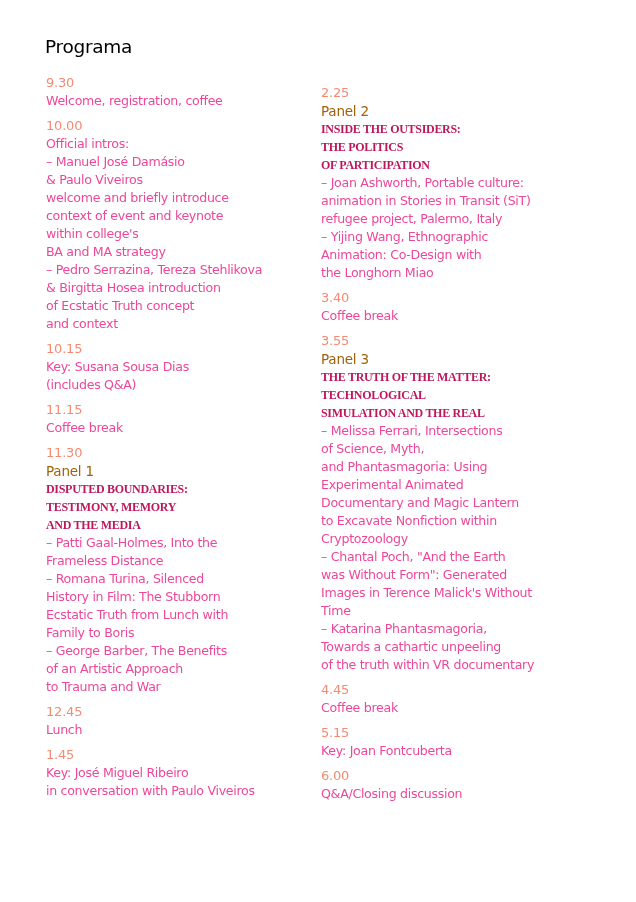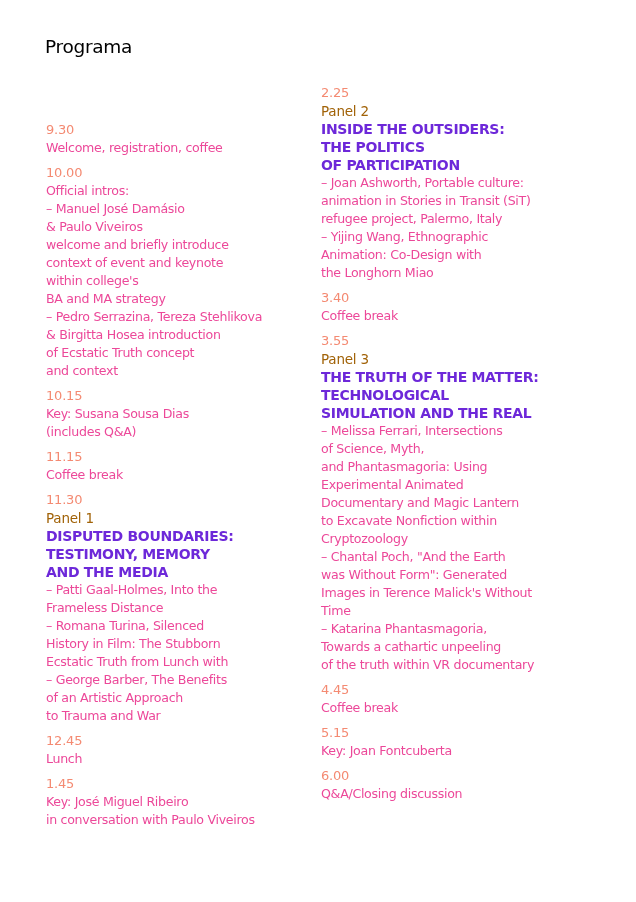--- a/index.html
+++ b/index.html
@@ -7,34 +7,35 @@
     width: 636px; height: 902px; position: relative; overflow: hidden;
     font-family: "DejaVu Sans", "Liberation Sans", sans-serif;
     color: #231f20;
   }
   .page-title {
     position: absolute; left: 45px; top: 36px;
     font-size: 18.5px; color: #000000; font-weight: normal;
     letter-spacing: -0.3px;
   }
   .col { position: absolute; top: 74px; }
-  .col-left { left: 46px; width: 260px; margin-top: 47px; }
+  .col-left { left: 46px; width: 260px; }
   .col-right { left: 321px; top: 84px; width: 290px; }
   .entry { margin-bottom: 7px; }
   .time {
     font-size: 13px; line-height: 18px; color: #f48a72;
     letter-spacing: -0.2px;
   }
   .panel {
     font-size: 13.5px; line-height: 18px; color: #a16207; font-weight: normal;
     letter-spacing: -0.2px;
   }
   .panel-title {
-    font-size: 14px; line-height: 18px; color: #6d28d9; font-weight: bold;
+    font-size: 12px; line-height: 18px; color: #be185d; font-weight: bold;
     letter-spacing: -0.3px;
+    font-family: Liberation Serif, serif;
   }
   .line {
     font-size: 12.6px; line-height: 18px; color: #ec4899;
     letter-spacing: -0.3px; white-space: nowrap;
   }
 </style>
 </head>
 <body>
 
 <div class="page-title">Programa</div>
@@ -71,20 +72,21 @@
       <div class="time">11.30</div>
       <div class="panel">Panel 1</div>
       <div class="panel-title">DISPUTED BOUNDARIES:</div>
       <div class="panel-title">TESTIMONY, MEMORY</div>
       <div class="panel-title">AND THE MEDIA</div>
       <div class="line">– Patti Gaal-Holmes, Into the</div>
       <div class="line">Frameless Distance</div>
       <div class="line">– Romana Turina, Silenced</div>
       <div class="line">History in Film: The Stubborn</div>
       <div class="line">Ecstatic Truth from Lunch with</div>
+      <div class="line">Family to Boris</div>
       <div class="line">– George Barber, The Benefits</div>
       <div class="line">of an Artistic Approach</div>
       <div class="line">to Trauma and War</div>
     </div>
     <div class="entry">
       <div class="time">12.45</div>
       <div class="line">Lunch</div>
     </div>
     <div class="entry">
       <div class="time">1.45</div>

